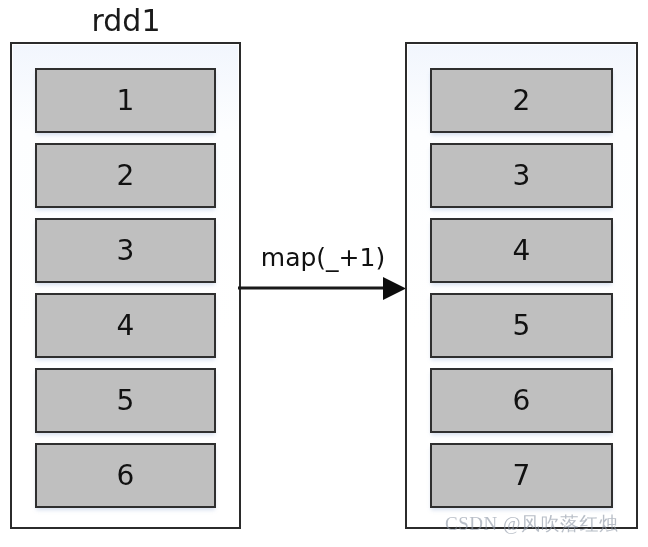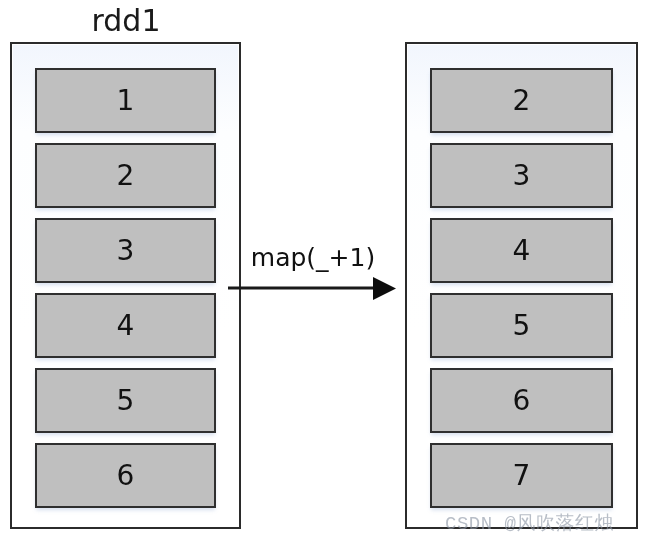--- a/index.html
+++ b/index.html
@@ -79,21 +79,21 @@
     align-items: center;
     justify-content: center;
     font-size: 28px;
     color: #111111;
     box-shadow: 0 3px 4px -1px rgba(120,150,200,0.30);
   }
 
   
   .arrow-wrap {
     position: absolute;
-    left: 228px;
+    left: 238px;
     top: 243px;
     width: 170px;
     height: 60px;
   }
   .arrow-label {
     position: absolute;
     left: 10px;
     top: 0px;
     width: 150px;
     text-align: center;
@@ -114,21 +114,21 @@
   
   .watermark {
     position: absolute;
     left: 445px;
     top: 512px;
     font-size: 19px;
     line-height: 24px;
     color: rgba(140,150,165,0.62);
     letter-spacing: 0.5px;
     white-space: nowrap;
-    font-family: Liberation Mono, monospace;
+    font-family: Liberation Serif, serif;
     pointer-events: none;
   }
 </style>
 </head>
 <body>
 
 <div class="canvas">
 
   <div class="rdd-title" id="title-rdd1">rdd1</div>
 

